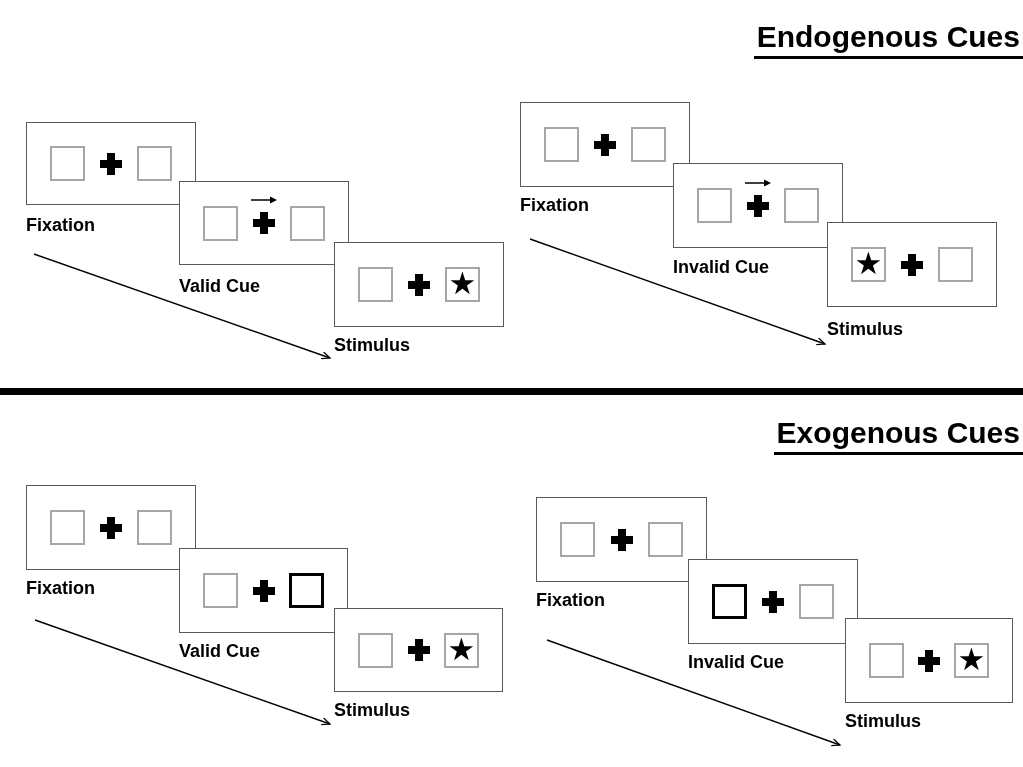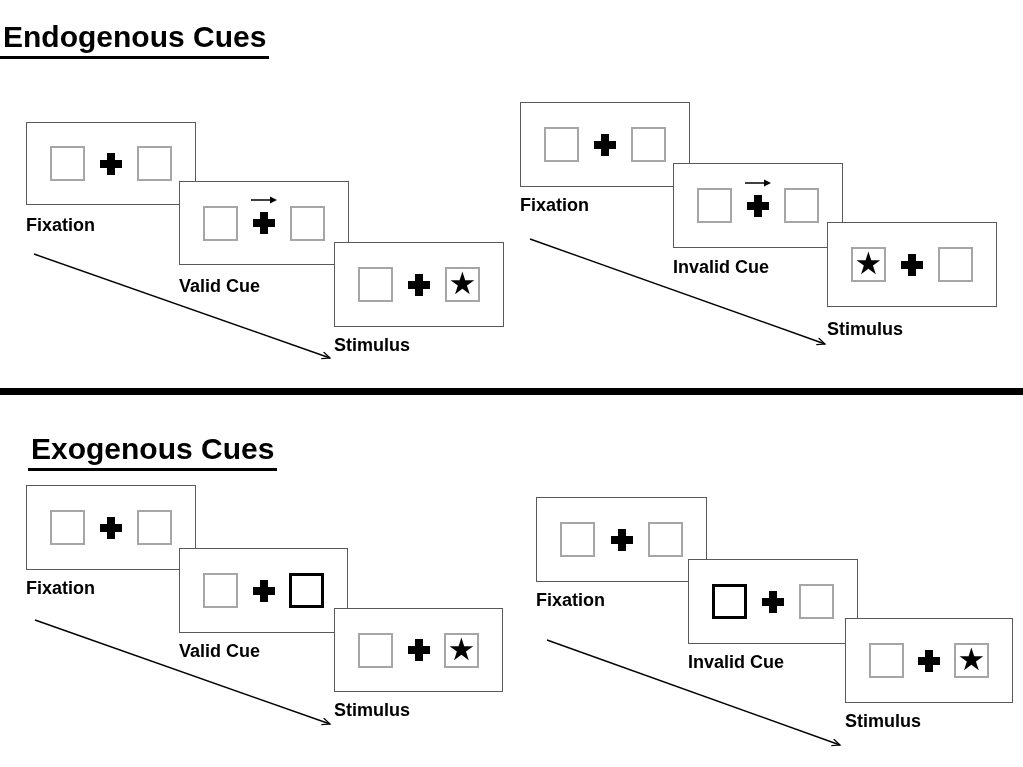--- a/index.html
+++ b/index.html
@@ -1,20 +1,20 @@
 <!DOCTYPE html>
 <html><head>
 <meta charset="utf-8">
 <style>
   html,body{margin:0;padding:0;background:#fff;}
   #stage{
     position:relative;width:1023px;height:767px;background:#ffffff;
     font-family:"Liberation Sans", sans-serif;color:#000;overflow:hidden;
   }
-  .title{position:absolute;left:0;right:0;text-align:left;}
+  .title{position:absolute;left:0;right:0;text-align:right;}
   .title .t{
     display:inline-block;font-size:30px;font-weight:bold;line-height:34px;
     border-bottom:3px solid #000;padding:0 3px 2px 3px;letter-spacing:0px;
   }
   .divider{position:absolute;left:0;top:388px;width:1023px;height:7px;background:#000;}
   .panel{
     position:absolute;background:#fff;border:1.5px solid #595959;box-sizing:border-box;
     display:flex;align-items:center;justify-content:space-between;padding:0 23px;
   }
   .sq{
@@ -54,21 +54,21 @@
   .l-bl-2{left:179px;top:641px;width:169px;}
   .l-bl-3{left:334px;top:700px;width:169px;}
   
   .p-br-1{left:536px;top:497px;width:171px;height:85px;}
   .p-br-2{left:688px;top:559px;width:170px;height:85px;}
   .p-br-3{left:845px;top:618px;width:168px;height:85px;}
   .l-br-1{left:536px;top:590px;width:171px;}
   .l-br-2{left:688px;top:652px;width:170px;}
   .l-br-3{left:845px;top:711px;width:168px;}
   .ti-1{top:20px;}
-  .ti-2{top:432px;margin-left:28px;}
+  .ti-2{top:416px;margin-left:28px;}
 </style>
 </head>
 <body>
 
 <div id="stage">
 
   <div class="title ti-1">
     <span class="t">Endogenous Cues</span>
   </div>
   <div class="title ti-2">

